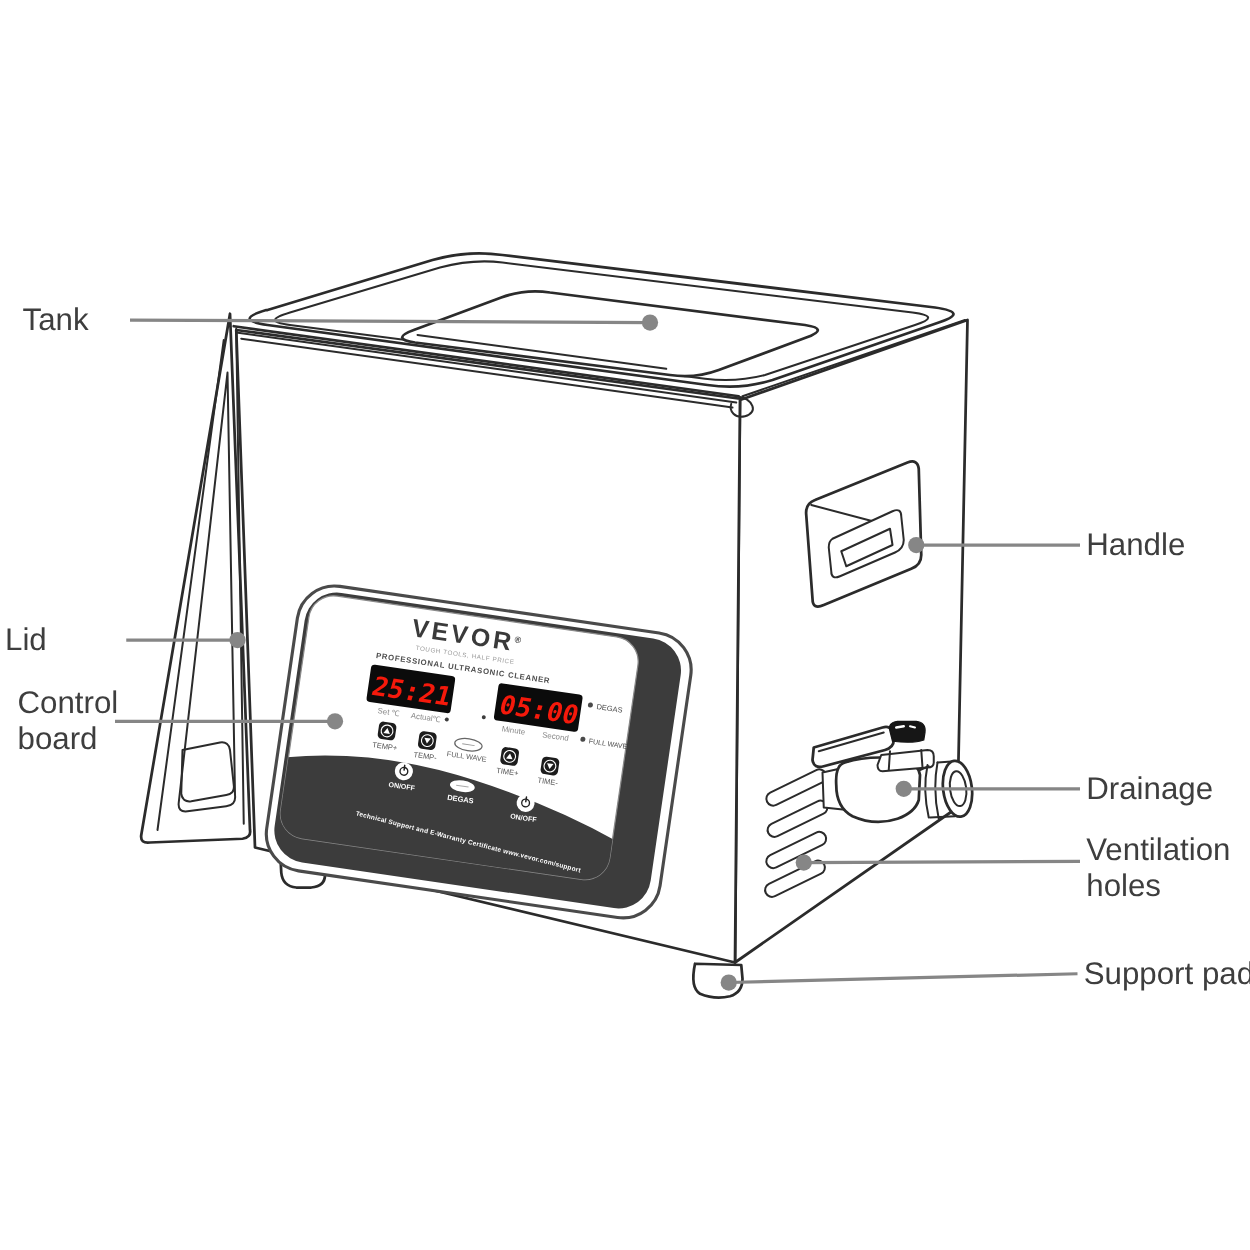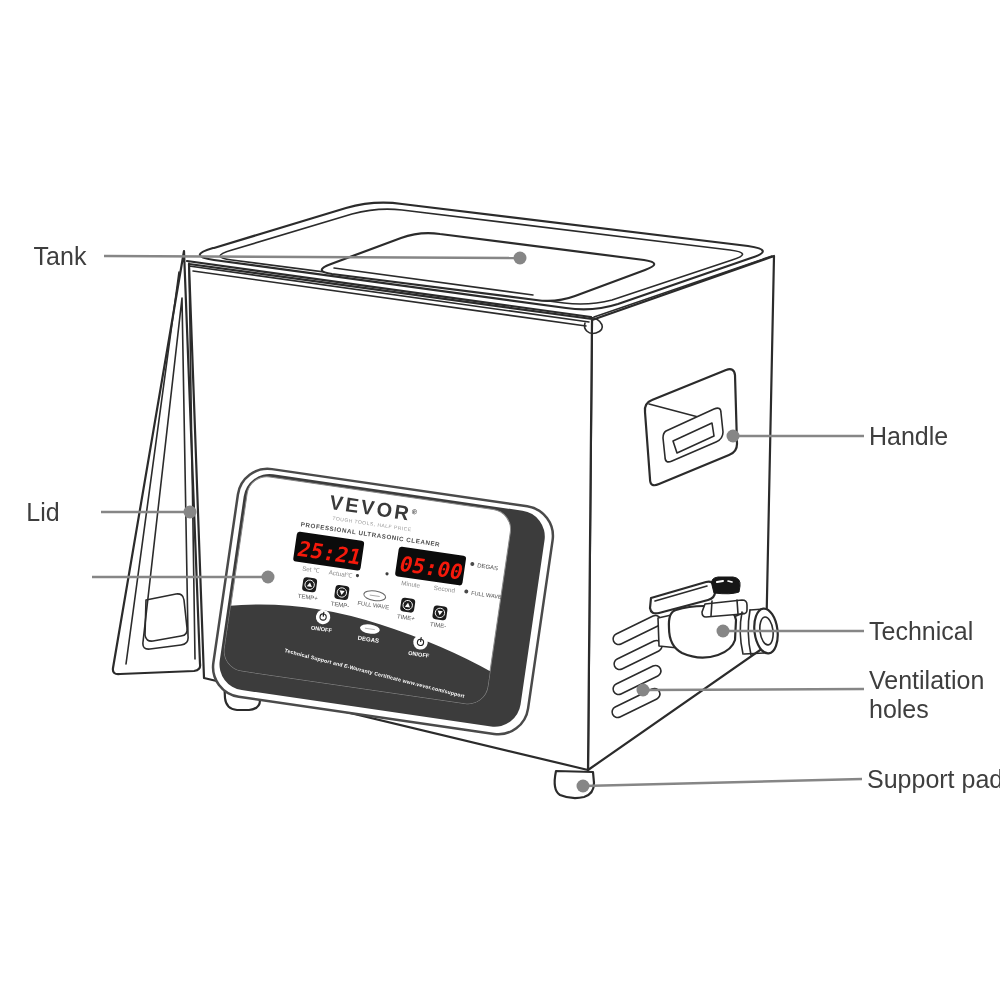--- a/index.html
+++ b/index.html
@@ -1,20 +1,20 @@
 <!DOCTYPE html>
 <html><head>
 <meta charset="utf-8">
 <style>
   html,body{margin:0;padding:0;background:#fff;}
   .stage{position:relative;width:1000px;height:1000px;background:#fff;overflow:hidden;
          font-family:"Liberation Sans", sans-serif;}
   .stage svg{position:absolute;left:0;top:0;}
   .callout{position:absolute;font-size:25px;line-height:1.16;color:#3e3e3e;}
-  .ca-right{text-align:center;}
+  .ca-right{text-align:left;}
   .nowrap{white-space:nowrap;}
   
   .ln{fill:none;stroke:#2b2b2b;stroke-width:2.2;stroke-linejoin:round;stroke-linecap:round;}
   .lnthin{fill:none;stroke:#2b2b2b;stroke-width:1.6;stroke-linejoin:round;stroke-linecap:round;}
   .fw{fill:#ffffff;stroke:#2b2b2b;stroke-width:2.2;stroke-linejoin:round;stroke-linecap:round;}
   .fwthin{fill:#ffffff;stroke:#2b2b2b;stroke-width:1.6;stroke-linejoin:round;stroke-linecap:round;}
   .leader{stroke:#868686;stroke-width:2.6;fill:none;}
   .ldot{fill:#868686;stroke:none;}
   .ptext{font-family:"Liberation Sans", sans-serif;}
   .ledtext{font-family:"DejaVu Sans Mono", monospace;font-weight:bold;}
@@ -198,22 +198,23 @@
 
     <line class="leader" x1="583" y1="786" x2="862" y2="779"></line>
     <circle class="ldot" cx="583" cy="786" r="6.5"></circle>
   </g>
 </svg>
 
 <div class="callout ca-right" style="left:18px;top:242px;width:84px;">Tank</div>
 
 <div class="callout ca-right" style="left:4px;top:498px;width:78px;">Lid</div>
 
+<div class="callout" style="left:14px;top:548px;width:100px;">Control board</div>
 
 <div class="callout nowrap" style="left:869px;top:422px;">Handle</div>
 
-<div class="callout nowrap" style="left:869px;top:617px;">Technical</div>
+<div class="callout nowrap" style="left:869px;top:617px;">Drainage</div>
 
 <div class="callout" style="left:869px;top:666px;width:140px;">Ventilation holes</div>
 
 <div class="callout nowrap" style="left:867px;top:765px;">Support pad</div>
 
 </div>
 
 </body></html>

